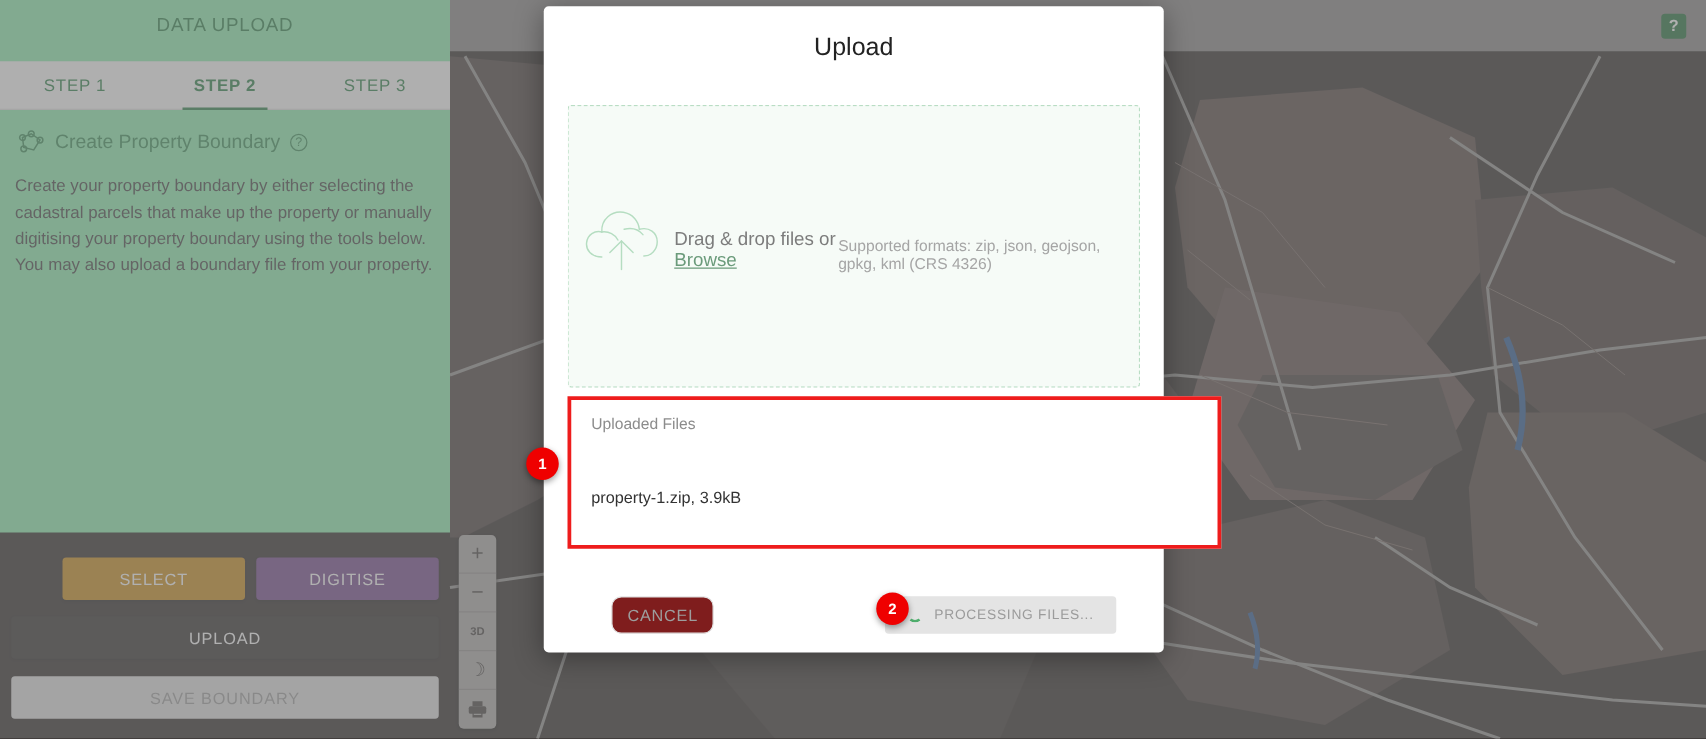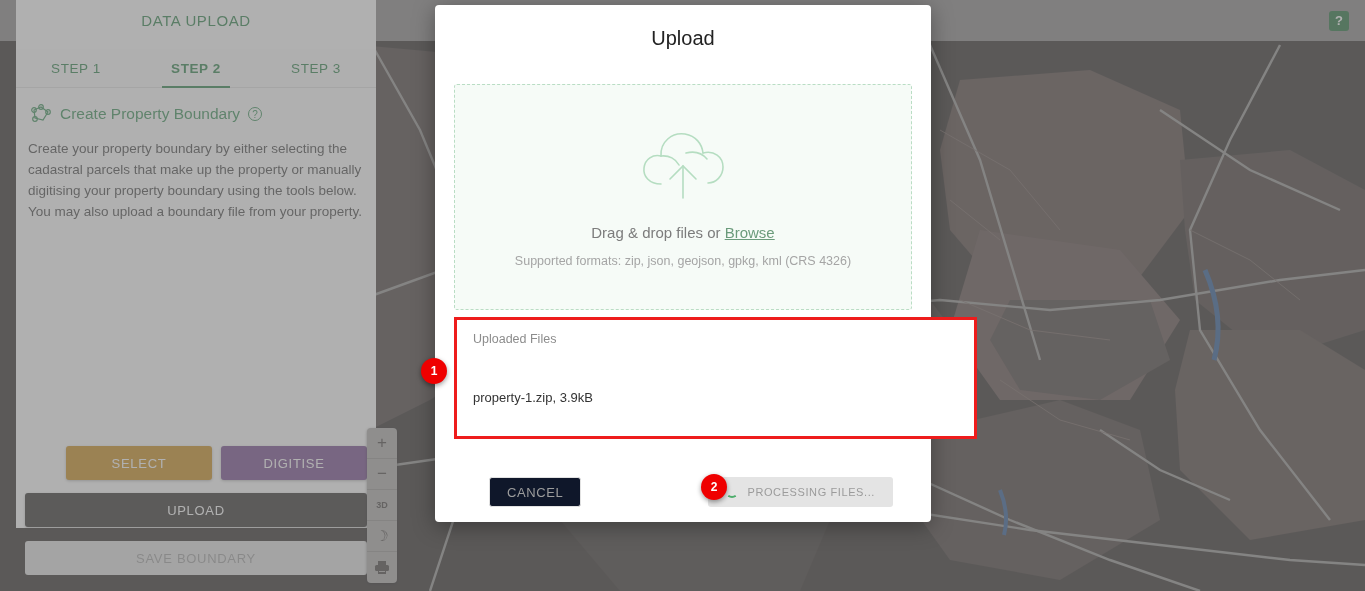--- a/index.html
+++ b/index.html
@@ -42,22 +42,22 @@
     height: 31px; width: 30px;
     display: flex; align-items: center; justify-content: center;
     border-bottom: 1px solid #8f8c8a;
     color: #3a3634; cursor: pointer;
     font-size: 17px;
   }
   .map-controls .ctrl:last-child { border-bottom: none; }
 
   
   .sidebar {
-    position: absolute; left: 16px; top: 0; width: 360px; height: 528px;
-    background: #ffffff;
+    position: absolute; left: 0; top: 0; width: 360px; height: 426px;
+    background: #86efac;
     z-index: 4;
   }
   .sidebar-title {
     text-align: center; color: #1f7a3d;
     font-size: 15px; letter-spacing: .6px;
     padding-top: 12px; font-weight: 500;
   }
   .steps {
     display: flex; margin-top: 20px;
     border-bottom: 1px solid #e3e3e3;
@@ -128,21 +128,21 @@
   }
   .modal-title {
     text-align: center; font-size: 20px; color: #222;
     padding-top: 22px;
   }
   .dropzone {
     position: absolute; left: 19px; top: 79px;
     width: 458px; height: 226px;
     border: 1px dashed #b9ddc4; border-radius: 3px;
     background: #f6fbf7;
-    display: flex; flex-direction: column;
+    display: flex; flex-direction: row;
     align-items: center; justify-content: center;
     cursor: pointer;
   }
   .dz-main { font-size: 15px; color: #7c7c7c; margin-top: 6px; }
   .dz-main .browse { color: #6b9b7b; text-decoration: underline; cursor: pointer; }
   .dz-sub { font-size: 12.5px; color: #a5a5a5; margin-top: 13px; }
 
   .uploaded {
     position: absolute; left: 19px; top: 312px;
     width: 523px; height: 122px;
@@ -157,22 +157,22 @@
     position: absolute; left: 16px; right: 16px; top: 70px;
     display: flex; align-items: center;
   }
   .file-name { font-size: 13px; color: #333; }
   .progress-wrap { margin-left: auto; width: 155px; }
   .progress-bar { height: 5px; border-radius: 3px; background: #5521ef; width: 100%; }
 
   .footer { position: absolute; left: 19px; right: 19px; bottom: 15px; height: 30px; }
   .btn-cancel {
     position: absolute; left: 35px; top: 0;
-    height: 30px; padding: 0 17px;
-    background: #0f172a; border: 1px solid #e2e2e2; border-radius: 3px;
+    height: 30px; padding: 0 12px;
+    background: #7f1d1d; border: 1px solid #e2e2e2; border-radius: 8px;
     color: #9d9d9d; font-size: 13px; letter-spacing: .6px;
     cursor: pointer; font-family: inherit;
   }
   .btn-processing {
     position: absolute; right: 19px; top: 0;
     height: 30px; padding: 0 18px;
     background: #e4e4e4; border: none; border-radius: 3px;
     color: #9b9b9b; font-size: 11px; letter-spacing: .6px;
     cursor: default; font-family: inherit;
     display: flex; align-items: center; gap: 9px;

